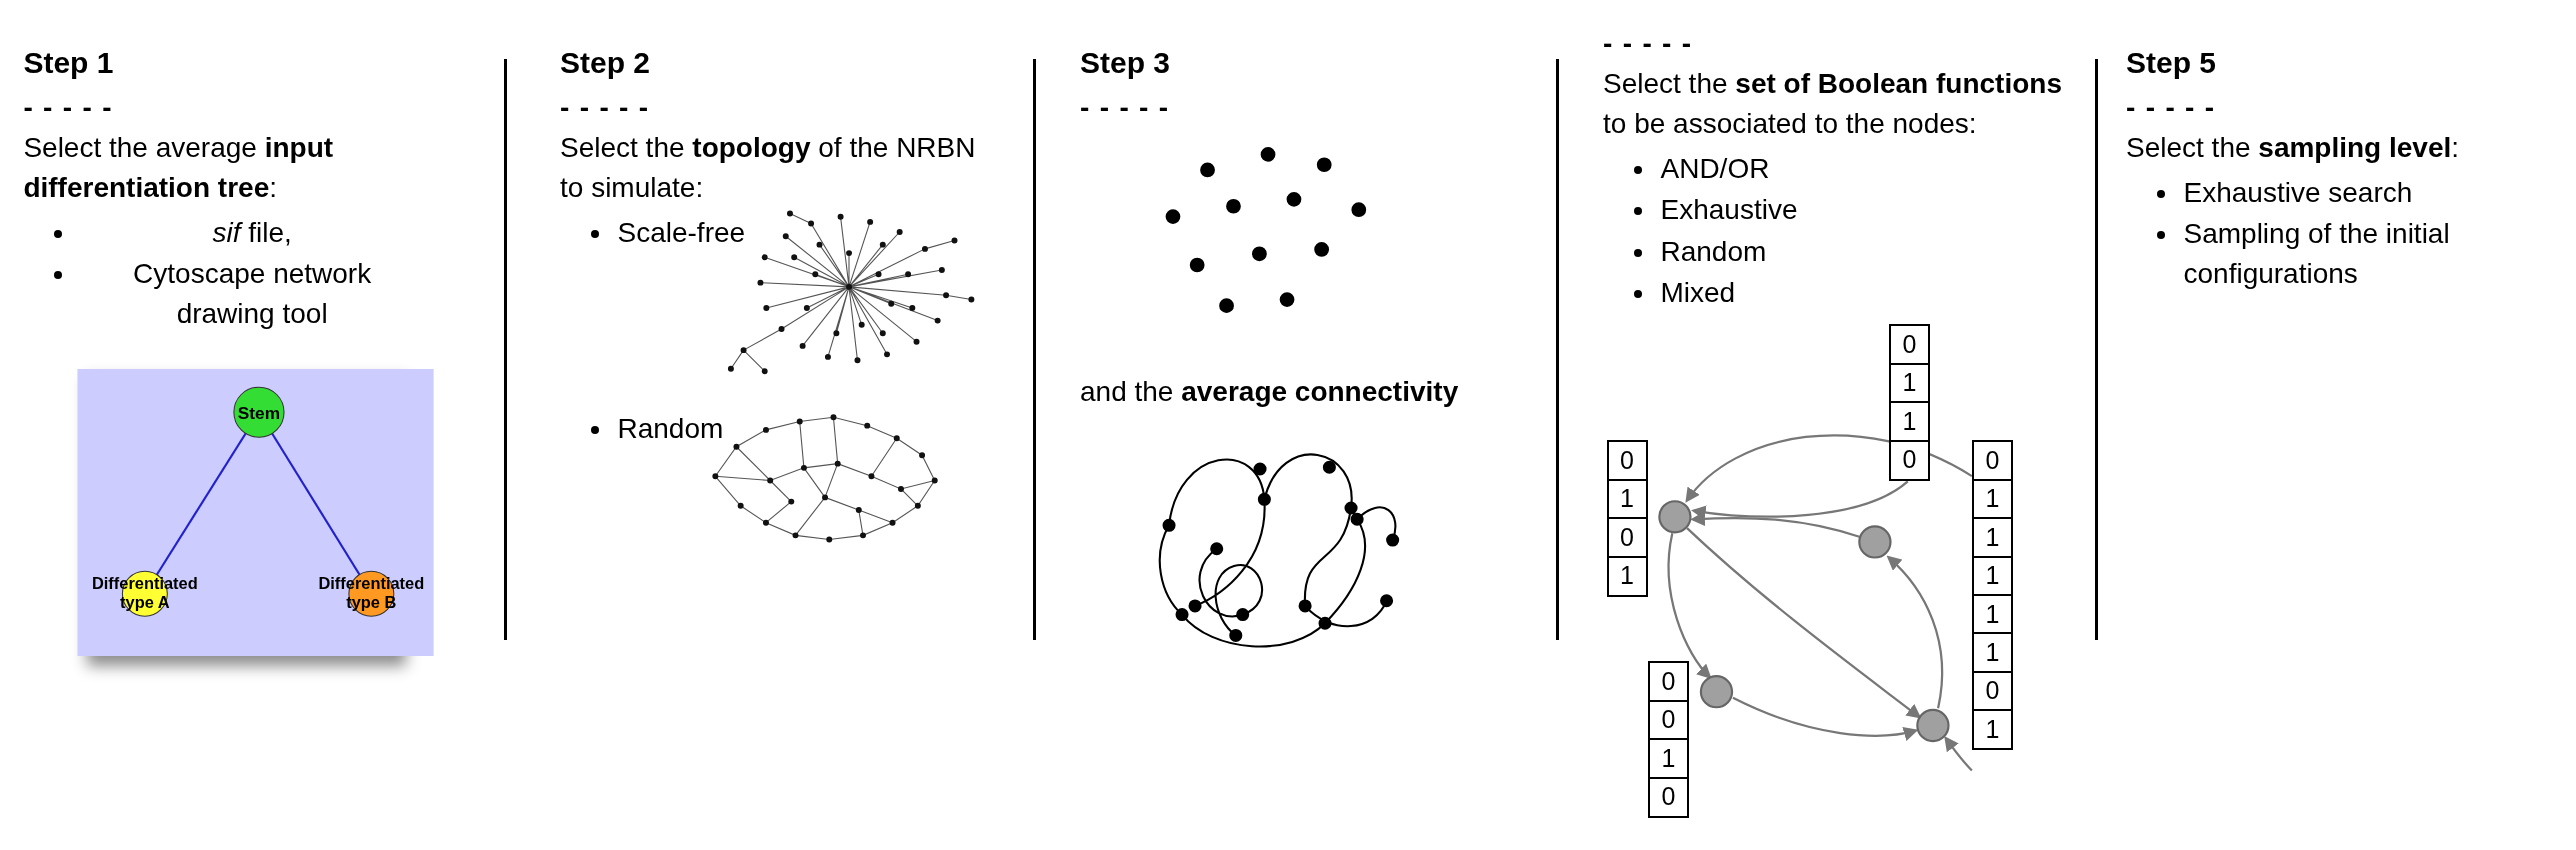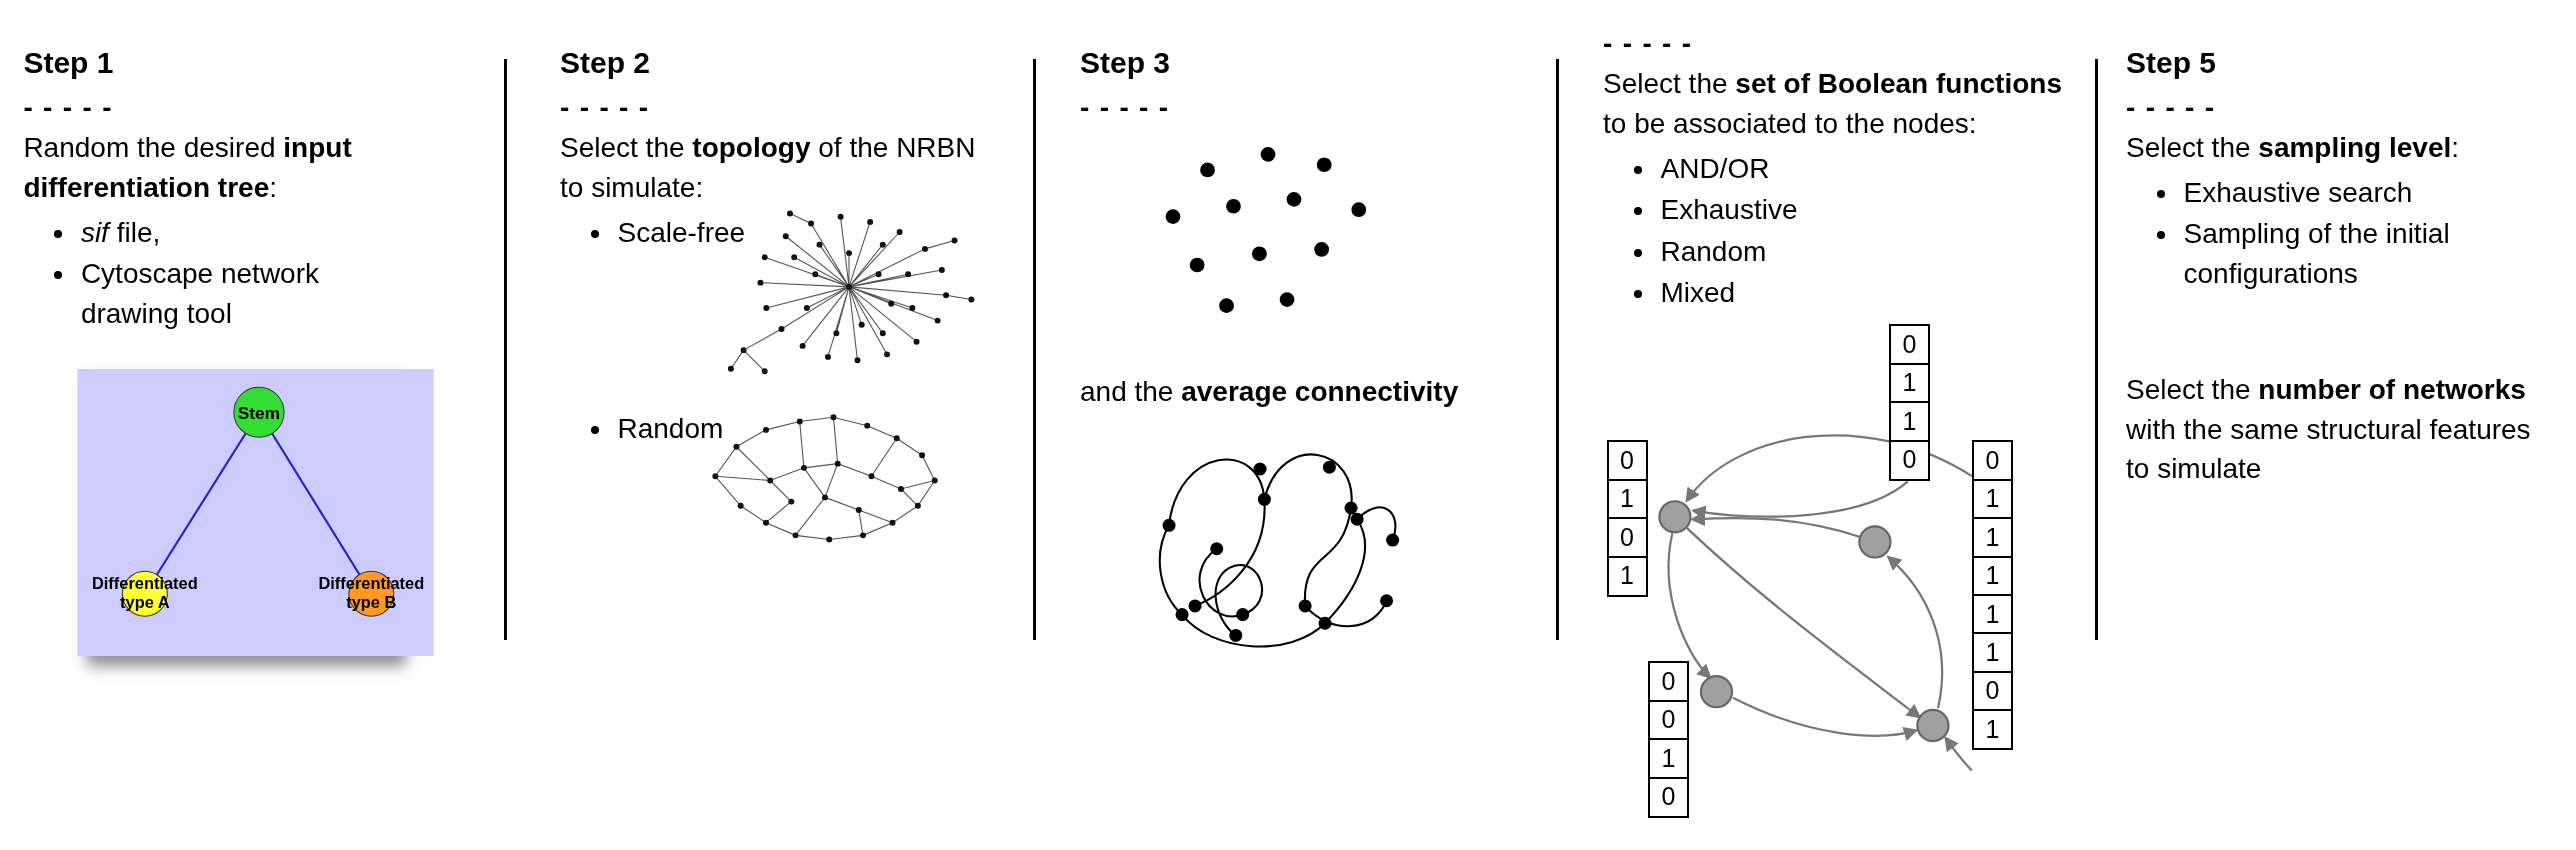--- a/index.html
+++ b/index.html
@@ -18,21 +18,21 @@
   .sep { position:absolute; top:59px; width:2.6px; height:581px; background:#000; }
   #sep1{left:504px} #sep2{left:1033px} #sep3{left:1556px} #sep4{left:2095px}
   .title { font-size:30px; font-weight:bold; line-height:1.2;margin-top:28px; }
   .dashes { font-weight:bold; letter-spacing:1.3px; margin-top:7px; }
   .intro { margin-top:45px; }
   .para { margin:0; }
   b { font-weight:bold; }
   i { font-style:italic; }
   ul.bullets { margin:5.2px 0 0 0; padding-left:54px; list-style:disc; }
   ul.bullets li { padding-left:3.5px; margin:1.7px 0; }
-  #col1 ul.bullets li { max-width:346px; }
+  #col1 ul.bullets li { max-width:346px;text-align:center; }
   
   .tree-figure {
     margin:35px 0 0 54px; width:319px; height:287px; position:relative;
     box-shadow:10.4px 10.4px 14px rgba(0,0,0,0.45);
   }
   .tree-figure svg { display:block; }
   .tree-label { font-weight:bold; fill:#000; text-anchor:middle; }
   
   .sf-net  { display:block; margin:-48px 0 0 154px; }
   .rnd-net { display:block; margin:-54px 0 0 130px; }
@@ -67,21 +67,21 @@
 <body>
 
 <div class="sep" id="sep1"></div>
 <div class="sep" id="sep2"></div>
 <div class="sep" id="sep3"></div>
 <div class="sep" id="sep4"></div>
 
 <div class="col" id="col1">
   <div class="title">Step 1</div>
   <div class="dashes">- - - - -</div>
-  <p class="para intro"><span>Random the desired </span><b>input differentiation tree</b><span>:</span></p>
+  <p class="para intro"><span>Select the average </span><b>input differentiation tree</b><span>:</span></p>
   <ul class="bullets">
     <li><i>sif</i><span> file,</span></li>
     <li>Cytoscape network drawing tool</li>
   </ul>
   <div class="tree-figure">
     <svg width="357" height="287" viewBox="0 0 412 332" style="font-size:32px">
       <rect x="0" y="0" width="412" height="332" fill="#ccccff"></rect>
       <line x1="210" y1="50" x2="78" y2="260" stroke-width="2.5" stroke="#2222cc"></line>
       <line x1="210" y1="50" x2="340" y2="260" stroke-width="2.5" stroke="#2222cc"></line>
       <circle cx="210" cy="50" r="29" stroke="#333" stroke-width="1.2" fill="#33dd33"></circle>
@@ -194,15 +194,14 @@
 </div>
 
 <div class="col" id="col5">
   <div class="title">Step 5</div>
   <div class="dashes">- - - - -</div>
   <p class="para intro"><span>Select the </span><b>sampling level</b><span>:</span></p>
   <ul class="bullets">
     <li>Exhaustive search</li>
     <li>Sampling of the initial configurations</li>
   </ul>
-  <p class="para second-para"><span>Select the </span><b>number of networks</b><span> with the same structural features to simulate</span></p>
 </div>
 
 
 </body></html>

